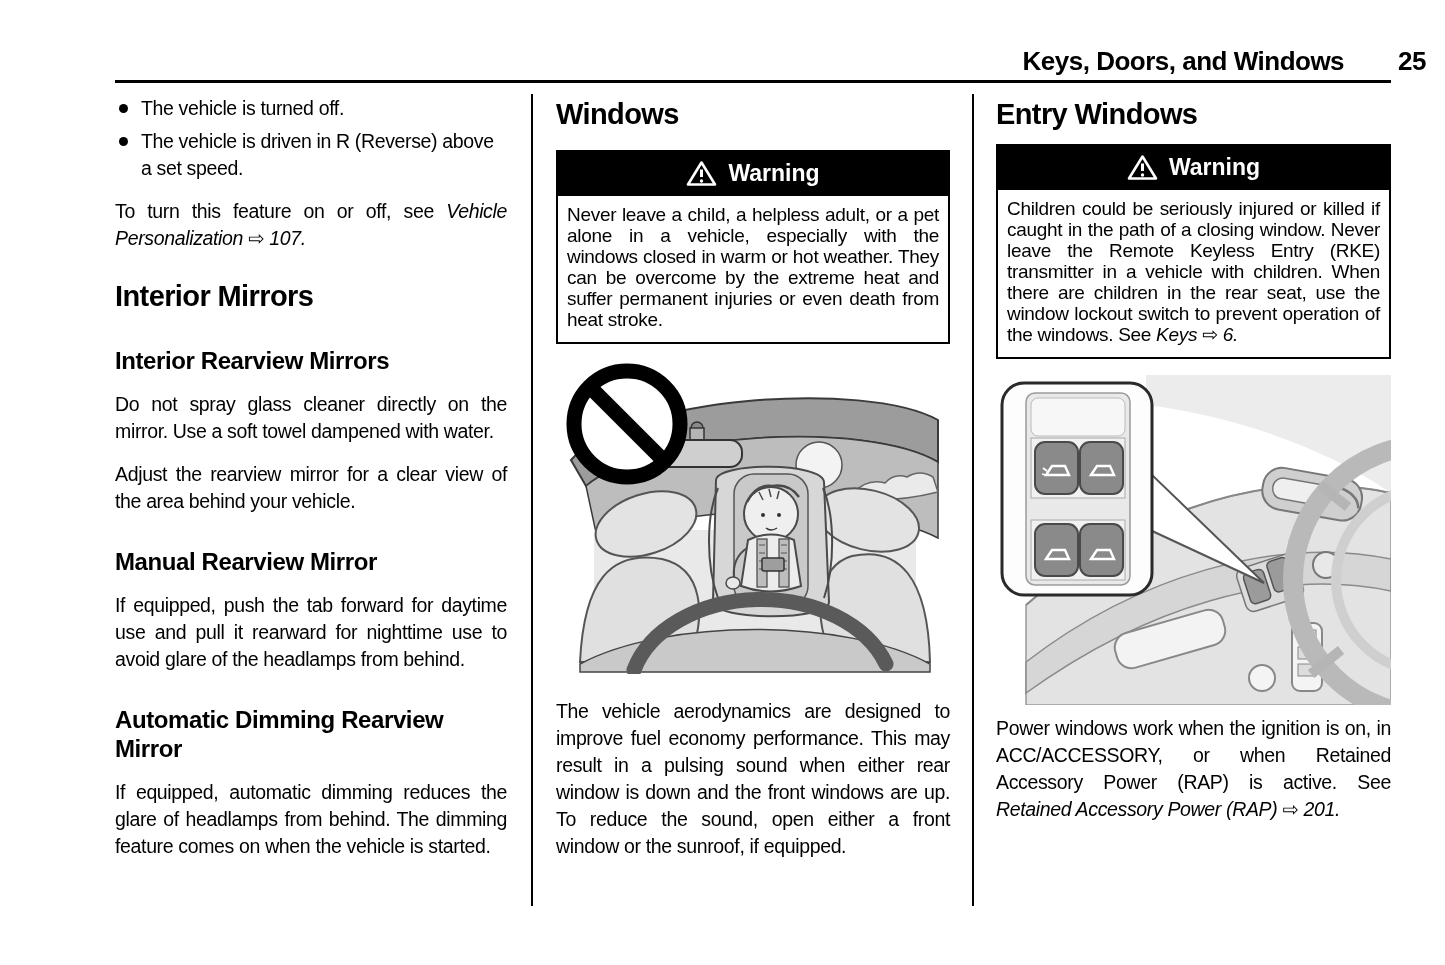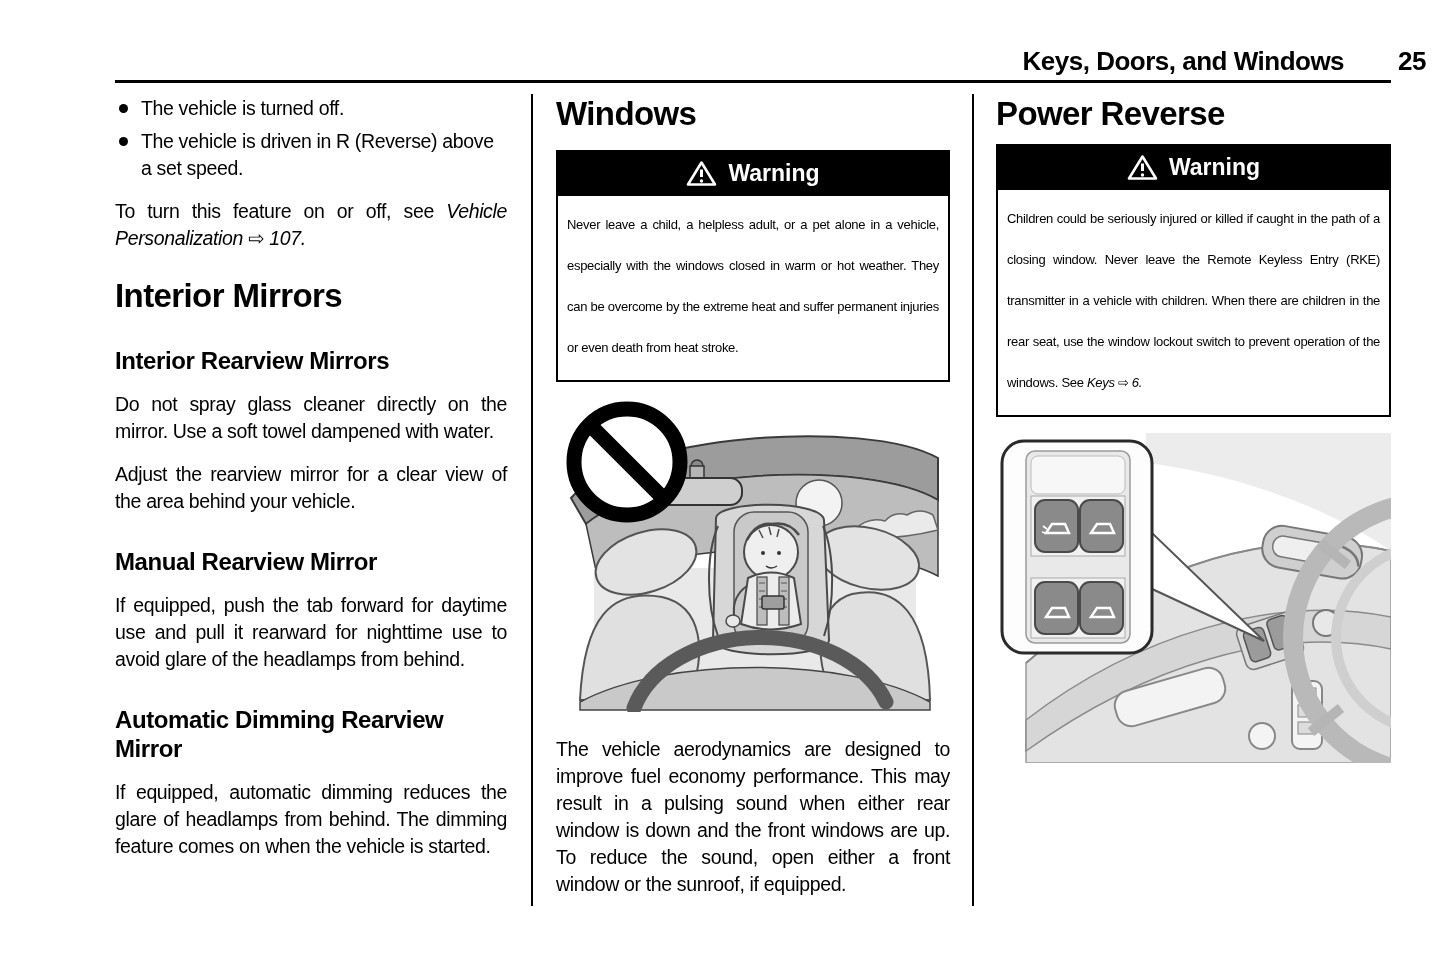--- a/index.html
+++ b/index.html
@@ -10,34 +10,34 @@
               font-weight:bold;font-size:26px;letter-spacing:-0.5px;}
   .header-rule{position:absolute;left:115px;top:80px;width:1276px;height:3px;background:#000;}
   
   .col{position:absolute;top:94px;width:392px;}
   .col1{left:115px;}
   .col2{left:556px;width:394px;}
   .col3{left:996px;width:395px;}
   .vsep{position:absolute;top:94px;width:2px;height:812px;background:#000;}
   .vsep1{left:531px;} .vsep2{left:972px;}
   
-  .h1{font-size:33px;font-weight:bold;margin:26px 0 0;letter-spacing:-0.6px;line-height:36px;}
+  .h1{font-size:29px;font-weight:bold;margin:26px 0 0;letter-spacing:-0.6px;line-height:36px;}
   .h1.top{margin-top:2px;}
   .h2{font-size:24px;font-weight:bold;margin:32px 0 0;letter-spacing:-0.4px;line-height:29px;}
   .body-p{font-size:19.5px;line-height:27px;text-align:justify;letter-spacing:-0.35px;margin:16px 0 0;}
   .em{font-style:italic;}
   .bullet-list{margin:1px 0 16px;}
   .bullet-item{display:flex;font-size:19.5px;line-height:27px;letter-spacing:-0.35px;margin-bottom:6px;}
   .bullet-dot{width:9px;height:9px;border-radius:50%;background:#000;flex:none;margin:9px 13px 0 4px;}
   
   .warnbox{border:2px solid #000;margin-top:18px;background:#fff;}
   .warnbox.tight{margin-top:12px;}
   .warnhead{background:#000;color:#fff;display:flex;align-items:center;justify-content:center;
             gap:11px;font-weight:bold;font-size:23px;padding:8px 0 9px;}
-  .warnbody{padding:8px 9px 12px;font-size:13px;line-height:41px;text-align:justify;letter-spacing:-0.3px;}
+  .warnbody{padding:8px 9px 12px;font-size:19px;line-height:21px;text-align:justify;letter-spacing:-0.3px;}
   
   .fig{margin-top:18px;}
   .fig svg{display:block;}
   .fig-center{margin-left:auto;margin-right:auto;width:375px;}
   .fig2{margin-top:16px;}
 </style>
 </head>
 <body>
 
 <div class="page">
@@ -143,21 +143,21 @@
 
         <circle cx="61" cy="62" r="53" fill="#ffffff" stroke="#000" stroke-width="15"></circle>
         <line x1="26" y1="27" x2="96" y2="97" stroke="#000" stroke-width="15"></line>
       </svg>
     </div>
 
     <p class="body-p" style="margin-top:24px;">The vehicle aerodynamics are designed to improve fuel economy performance. This may result in a pulsing sound when either rear window is down and the front windows are up. To reduce the sound, open either a front window or the sunroof, if equipped.</p>
   </div>
 
   <div class="col col3">
-    <h1 class="h1 top">Power Reverse</h1>
+    <h1 class="h1 top">Entry Windows</h1>
 
     <div class="warnbox tight">
       <div class="warnhead">
         <svg width="31" height="27" viewBox="0 0 31 27">
           <path d="M15.5 2.5 L29 24.5 H2 Z" fill="none" stroke="#fff" stroke-width="2.6" stroke-linejoin="round"></path>
           <line x1="15.5" y1="9.5" x2="15.5" y2="17" stroke="#fff" stroke-width="3"></line>
           <circle cx="15.5" cy="21" r="1.7" fill="#fff"></circle>
         </svg>
         <span>Warning</span>
       </div>
@@ -215,15 +215,19 @@
         <path d="M95,100 l6,-9 h13 l4,9 z" fill="none" stroke="#fff" stroke-width="2.4"></path>
 
         <rect x="35" y="145" width="94" height="60" fill="#f1f1f1" stroke="#aaa" stroke-width="1"></rect>
         <rect x="39" y="149" width="43" height="52" rx="10" fill="#8a8a8a" stroke="#4a4a4a" stroke-width="2"></rect>
         <rect x="84" y="149" width="43" height="52" rx="10" fill="#8a8a8a" stroke="#4a4a4a" stroke-width="2"></rect>
         <path d="M50,184 l6,-9 h13 l4,9 z" fill="none" stroke="#fff" stroke-width="2.4"></path>
         <path d="M95,184 l6,-9 h13 l4,9 z" fill="none" stroke="#fff" stroke-width="2.4"></path>
       </svg>
     </div>
 
+    <p class="body-p" style="margin-top:10px;"><span>Power windows work when the ignition is on, in ACC/ACCESSORY, or when Retained Accessory Power (RAP) is active. See</span>
+      <span class="em">Retained Accessory Power (RAP)</span>
+      <span>⇨</span>
+      <span class="em">201.</span></p>
   </div>
 
 </div>
 
 </body></html>

